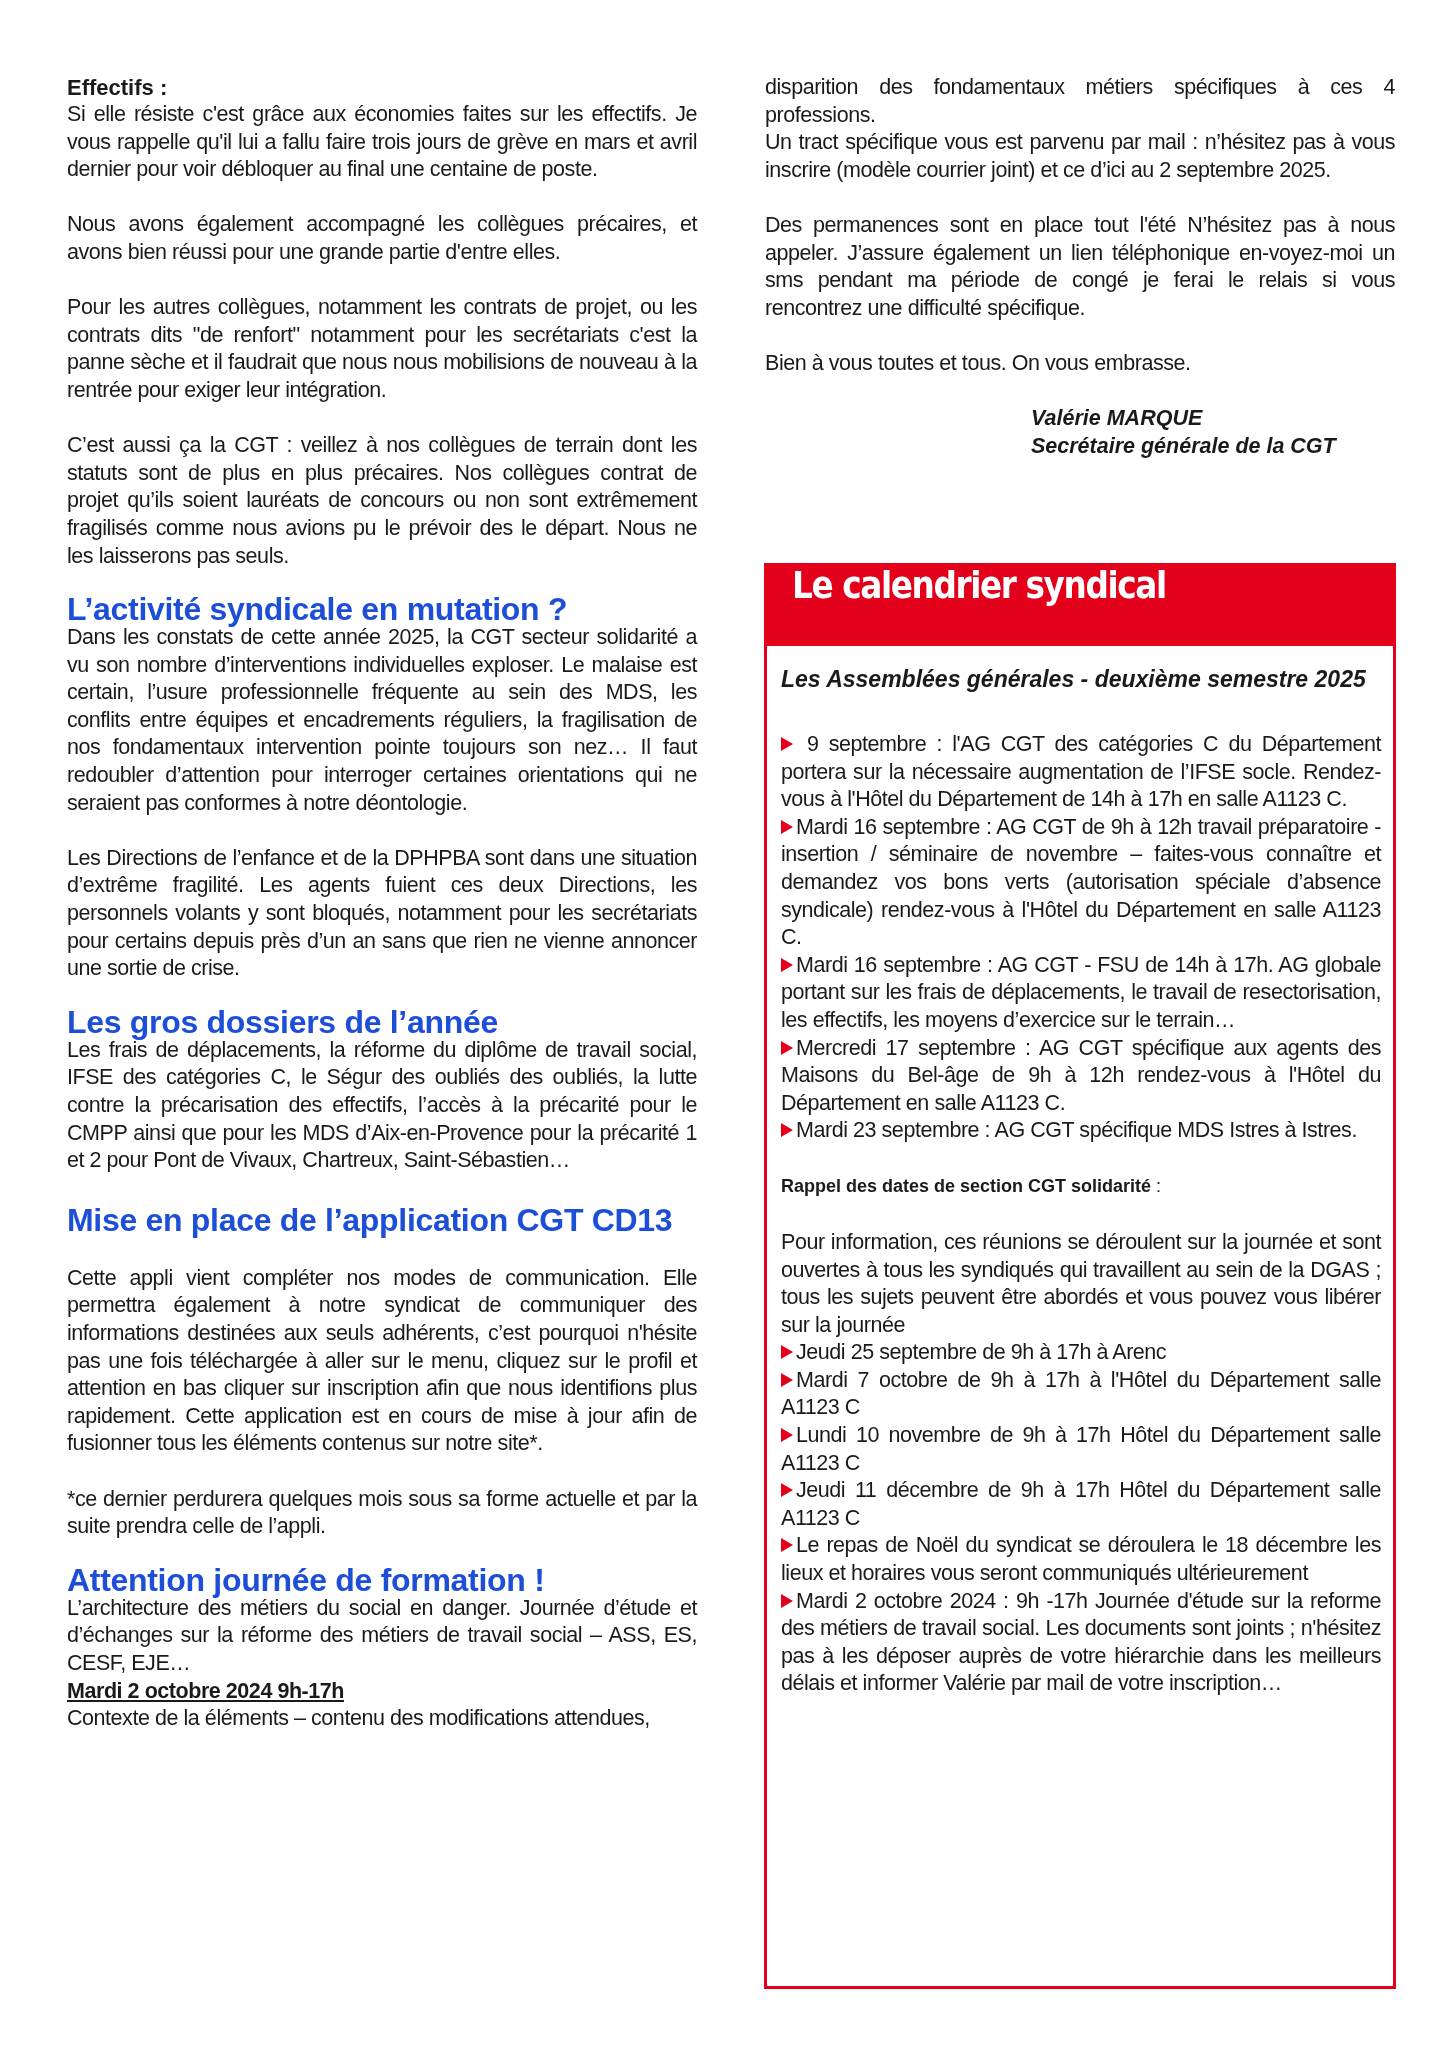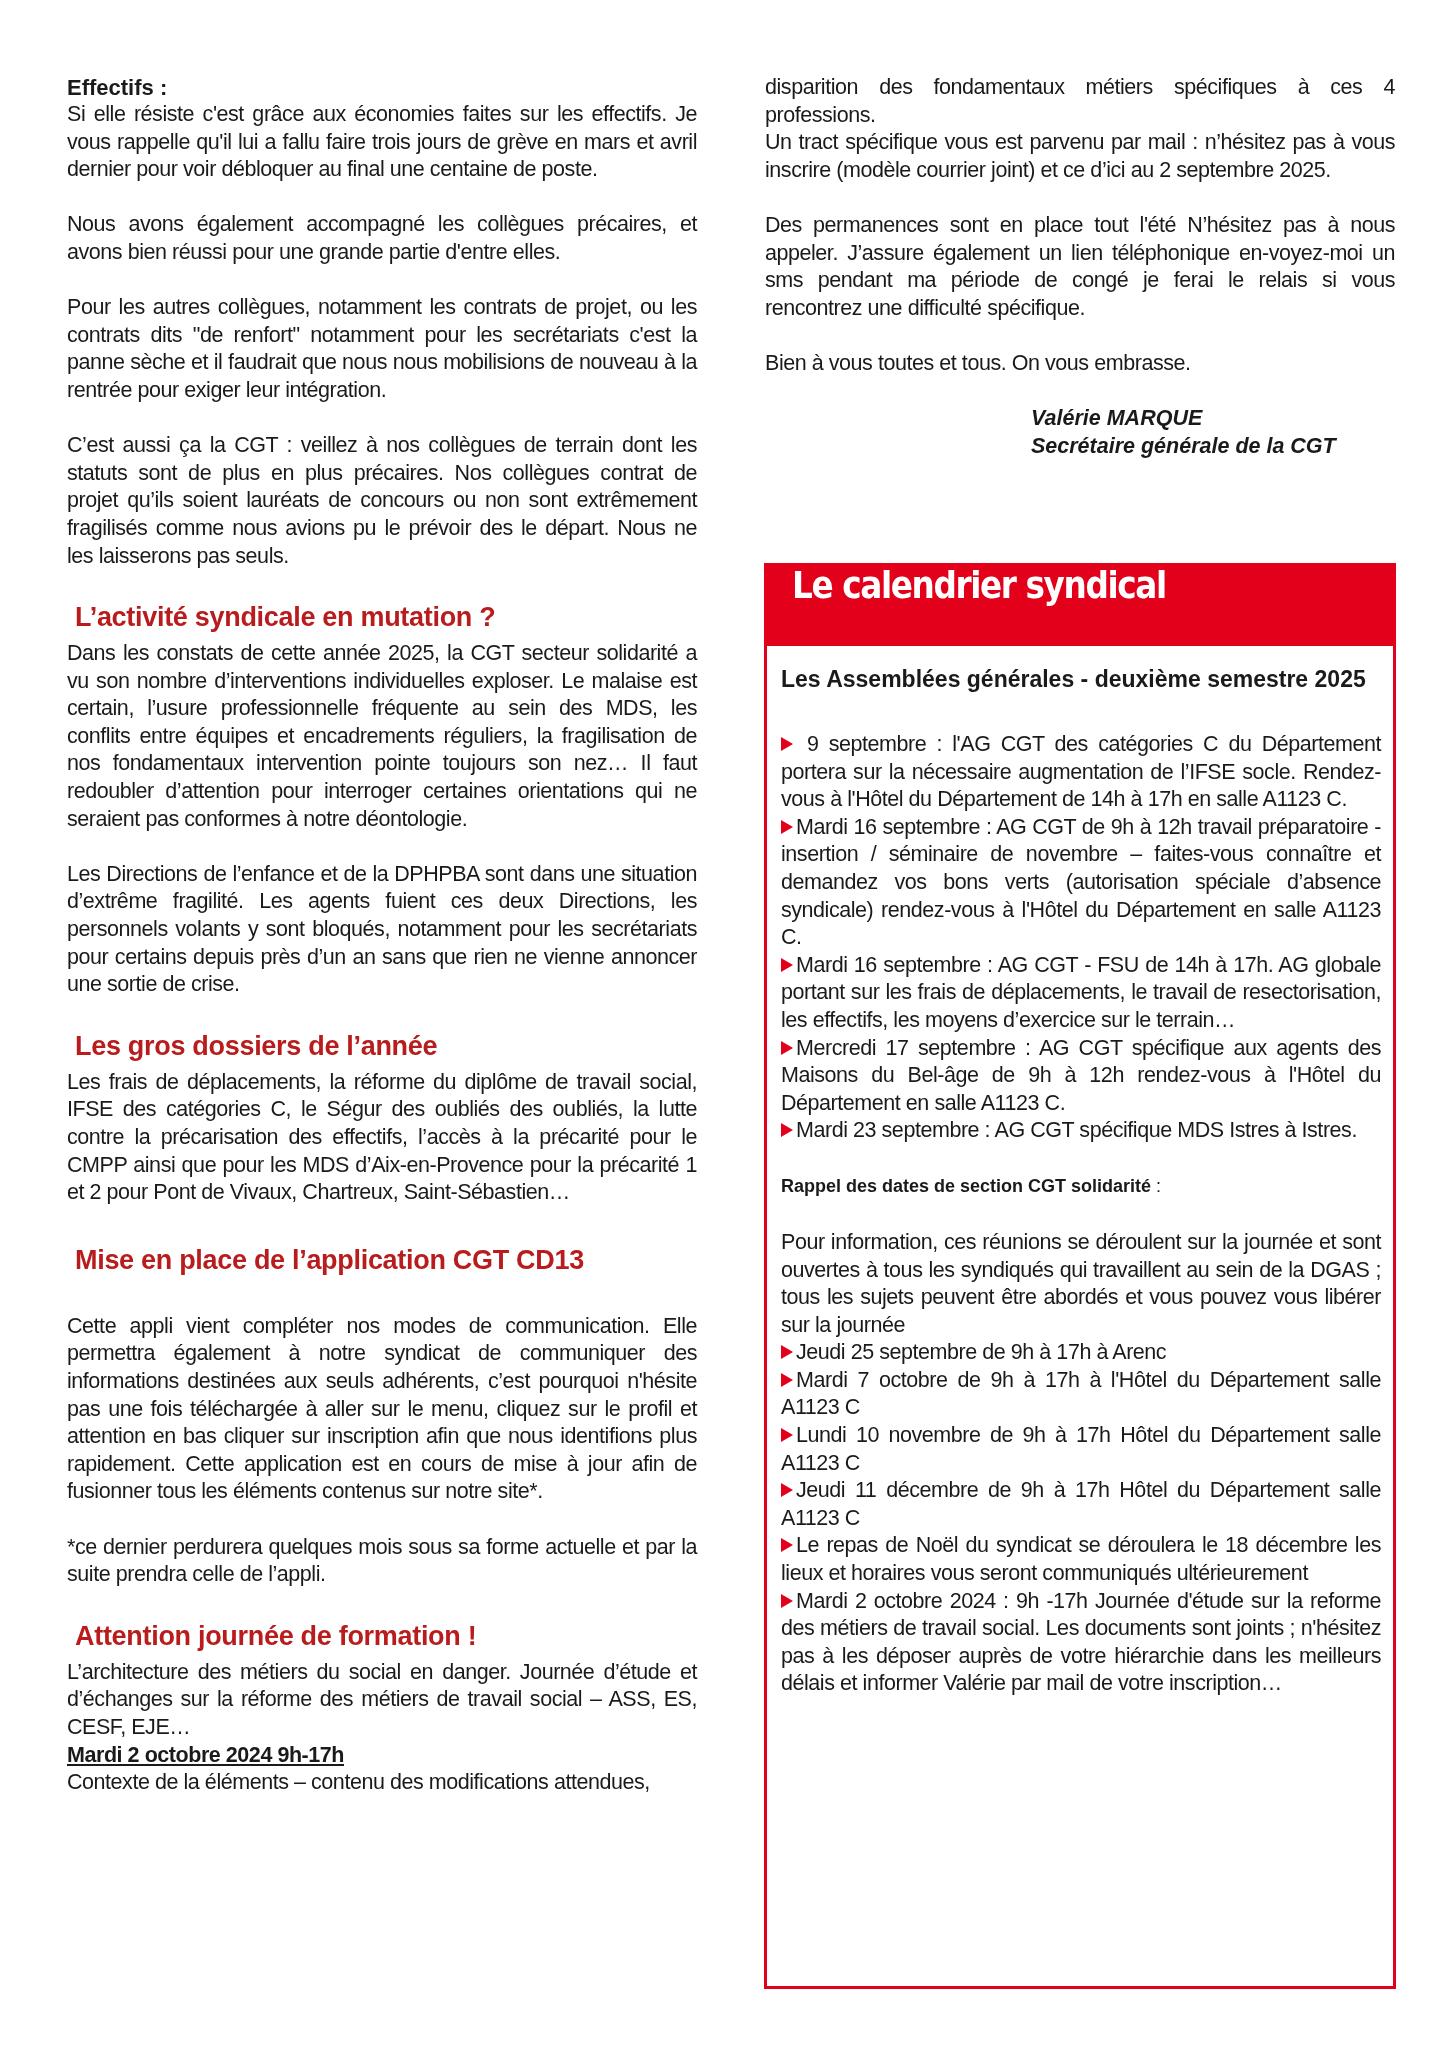--- a/index.html
+++ b/index.html
@@ -13,21 +13,21 @@
   p, .txt {
     margin: 0; font-size: 21.5px; line-height: 27.6px; text-align: justify;
     transform-origin: left top;
   }
   .narrow { font-stretch: condensed; letter-spacing: -0.45px; }
   .gap { height: 27.6px; }
   .sec-title-black {
     font-weight: bold; font-size: 22px; line-height: 27px; margin: 0;
   }
   .sec-title-red {
-    font-weight: bold; font-size: 27px; line-height: 30px; color: #b91c1c; margin: 8px;
+    font-weight: bold; font-size: 32px; line-height: 30px; color: #1d4ed8; margin: 0;
     letter-spacing: -0.3px;
   }
   .signature {
     font-style: italic; font-weight: bold; font-size: 21.5px; line-height: 27.6px;
     margin-left: 266px; text-align: left;
   }
   
   .cal-box {
     position: absolute; left: 764px; top: 563px; width: 632px; height: 1426px;
     border: 3px solid #e2001a; box-sizing: border-box; background: #fff;
@@ -39,21 +39,21 @@
   .cal-title {
     color: #fff; font-family: "DejaVu Sans", sans-serif; font-weight: bold;
     font-size: 38px; letter-spacing: -1.6px; transform: scaleX(0.86);
     transform-origin: left center; white-space: nowrap;
   }
   .cal-body { padding: 0 12px 0 14px; }
   .cal-h {
     font-weight: bold; font-size: 23px; line-height: 31px; margin: 0;
     text-align: justify;
   }
-  .cal-h.first { margin-top: 18px; text-align-last: auto; }
+  .cal-h.first { margin-top: 18px; text-align-last: auto; font-style: italic; }
   .cal-item { margin: 0; font-size: 21.5px; line-height: 27.6px; text-align: justify; }
   .arrow {
     display: inline-block; width: 0; height: 0; border-top: 7px solid transparent;
     border-bottom: 7px solid transparent; border-left: 12px solid #e2001a;
     margin-right: 3px; vertical-align: 0px;
   }
   .arrow.spaced { margin-right: 14px; }
   .bold { font-weight: bold; text-decoration: underline; }
 </style>
 </head>

